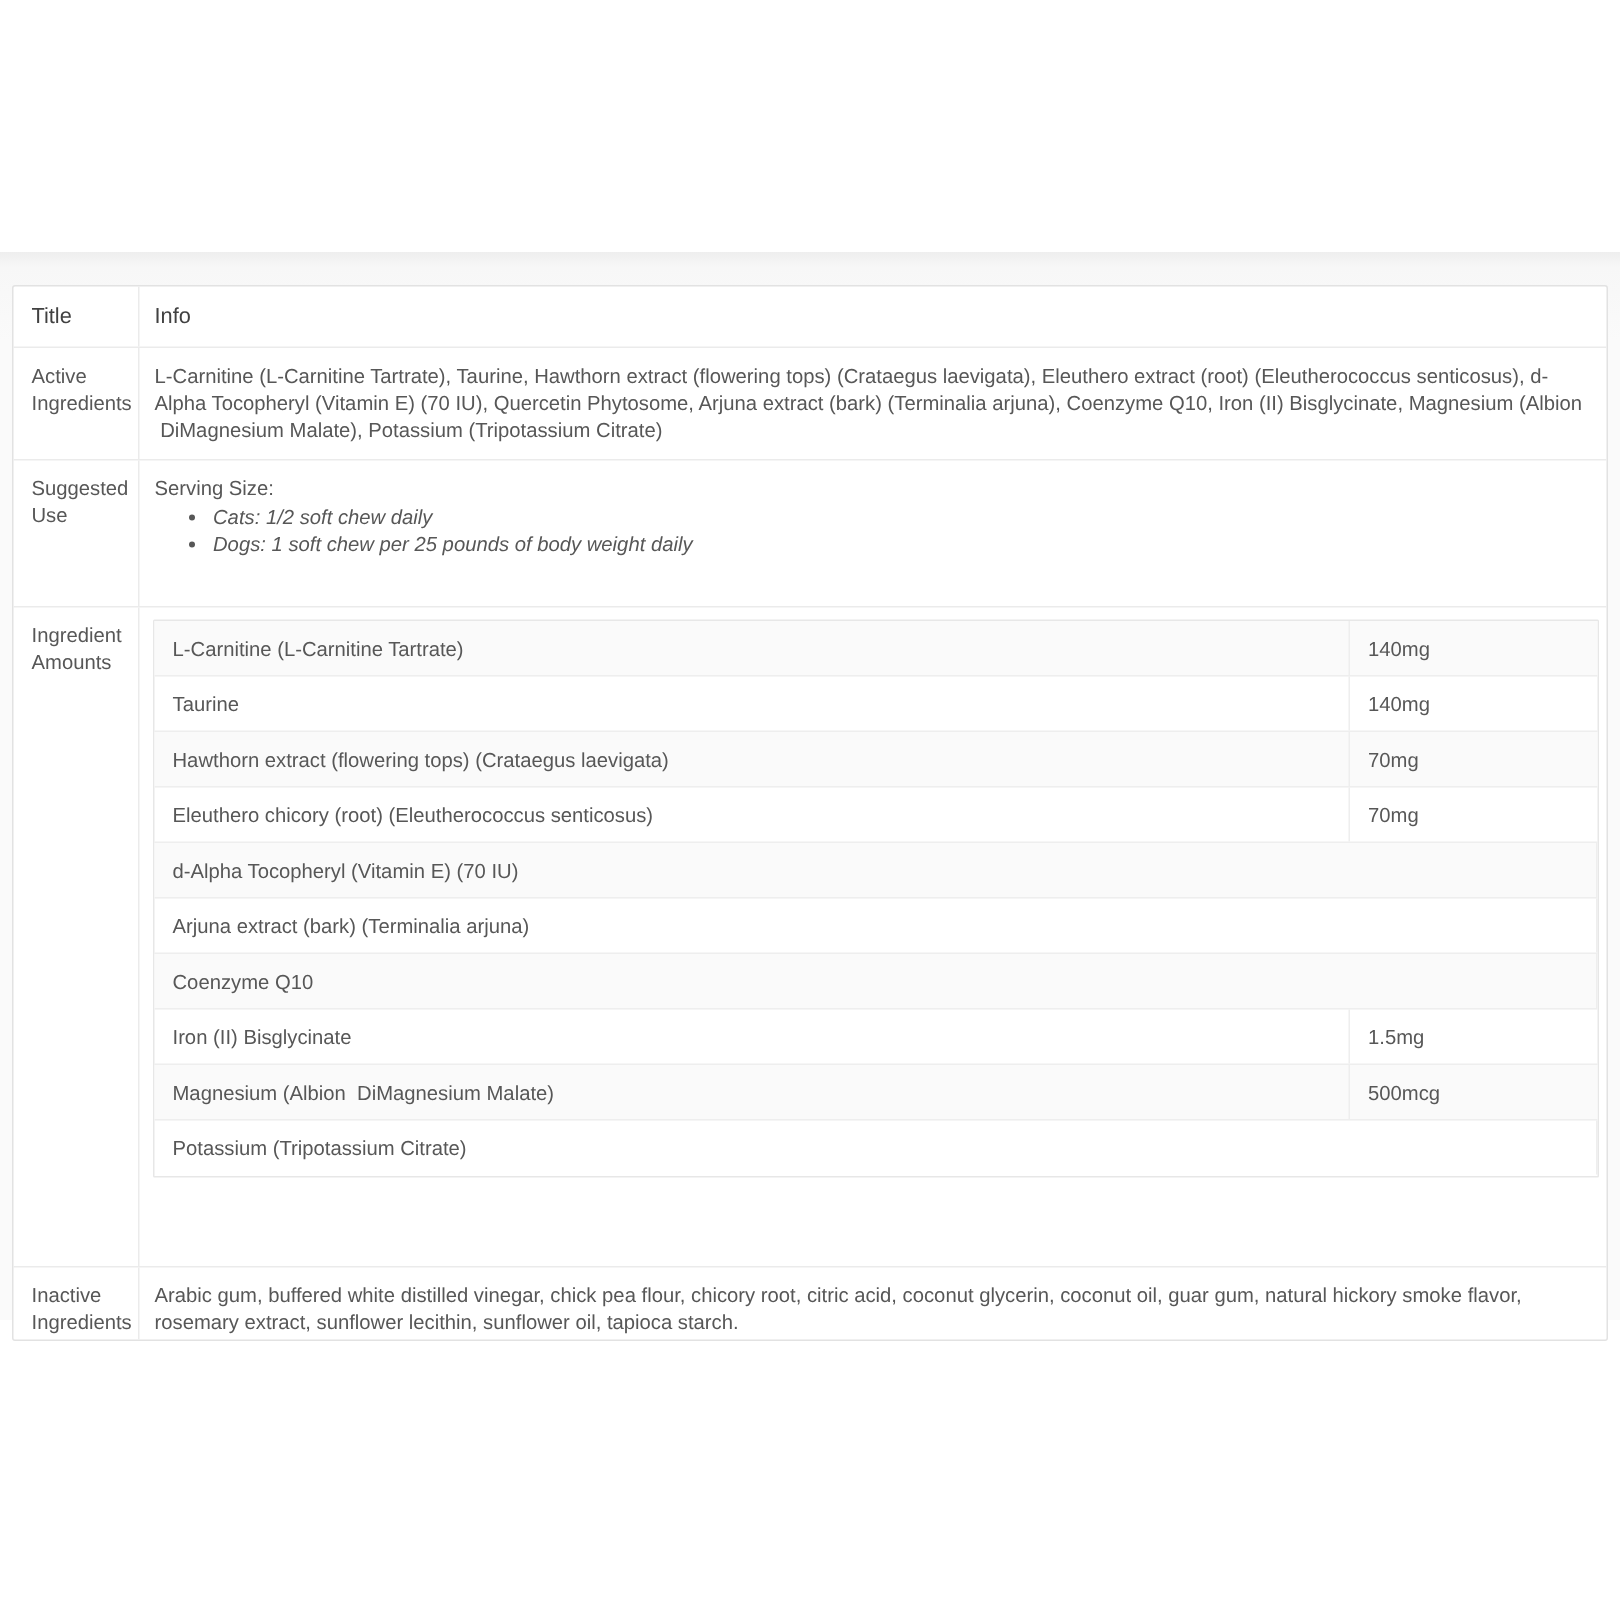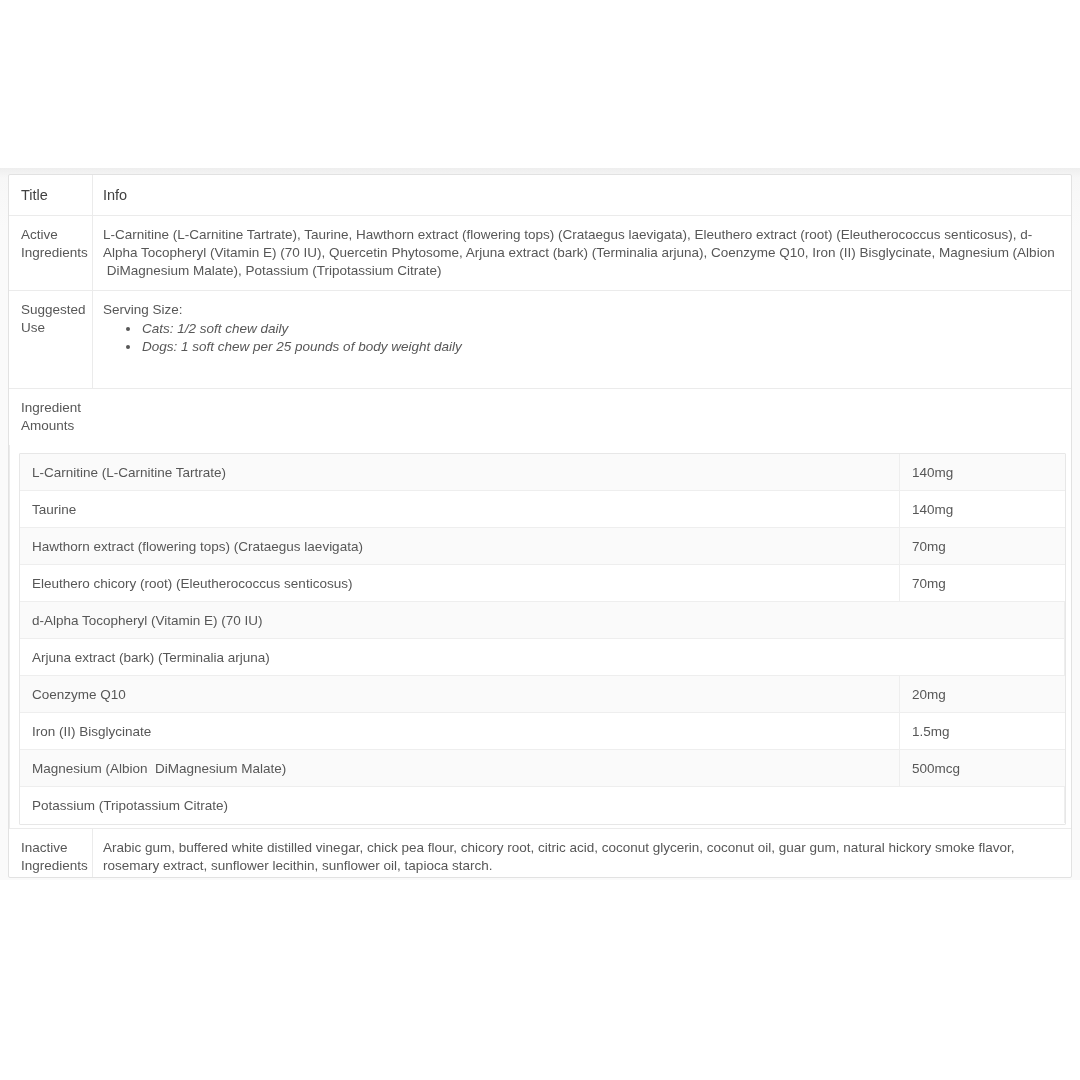--- a/index.html
+++ b/index.html
@@ -6,41 +6,41 @@
   html, body {
     width: 1080px; height: 1080px;
     background: #ffffff;
     font-family: "Liberation Sans", sans-serif;
     color: #575757;
     overflow: hidden;
   }
   .band {
     margin-top: 168px;
     height: 712px;
-    padding: 6px 8px 2px 8px;
+    padding: 22px 8px 2px 8px;
     background: linear-gradient(180deg, #eeeeee 0px, #f7f7f7 10px, #fafafa 60px, #fafafa 100%);
   }
   .spec-table {
     background: #ffffff;
     border: 1px solid #e2e2e2;
     border-radius: 2px;
     width: 1064px;
     height: 704px;
     display: flex;
     flex-direction: column;
   }
   .row {
     display: flex;
     border-top: 1px solid #ebebeb;
     flex: none;
   }
   .row.header-row { border-top: none; height: 40px; }
   .row-active    { height: 75px; }
   .row-suggested { height: 98px; }
-  .row-amounts   { height: 440px; flex-direction: column; }
+  .row-amounts   { height: 440px; }
   .row-inactive  { height: 49px; }
 
   .title-col {
     width: 83px;
     flex: none;
     padding: 10px 6px 10px 12px;
     font-size: 13.5px;
     line-height: 18px;
   }
   .info-col {
@@ -154,21 +154,20 @@
               <div class="inner-name">d-Alpha Tocopheryl (Vitamin E) (70 IU)</div>
             </div>
 
 
             <div class="inner-row">
               <div class="inner-name">Arjuna extract (bark) (Terminalia arjuna)</div>
             </div>
 
             <div class="inner-row">
               <div class="inner-name">Coenzyme Q10</div>
-              <div class="inner-amount">20mg</div>
             </div>
 
             <div class="inner-row">
               <div class="inner-name">Iron (II) Bisglycinate</div>
               <div class="inner-amount">1.5mg</div>
             </div>
 
             <div class="inner-row">
               <div class="inner-name">Magnesium (Albion &nbsp;DiMagnesium Malate)</div>
               <div class="inner-amount">500mcg</div>

